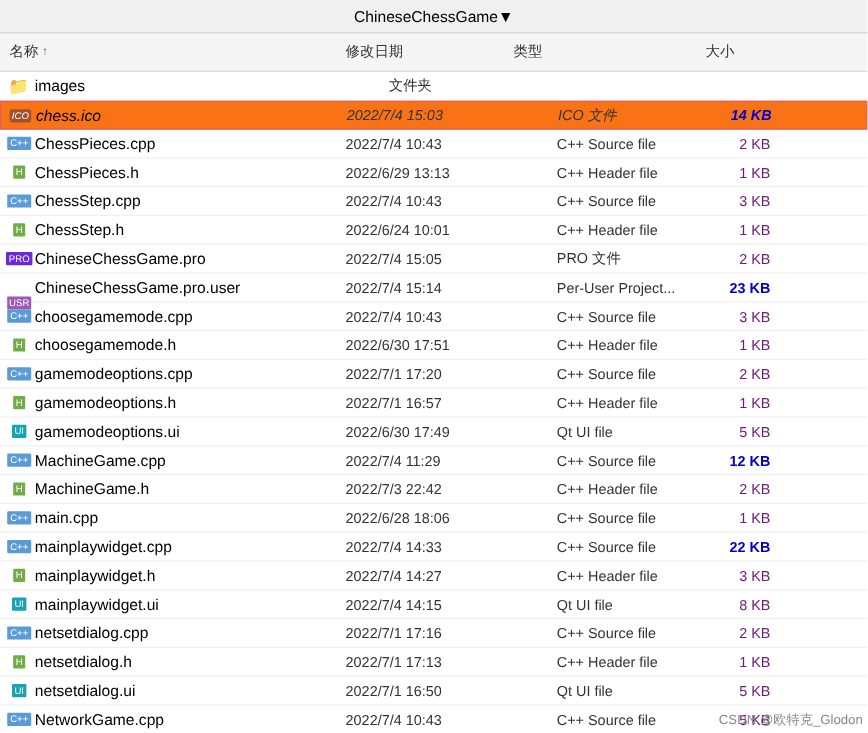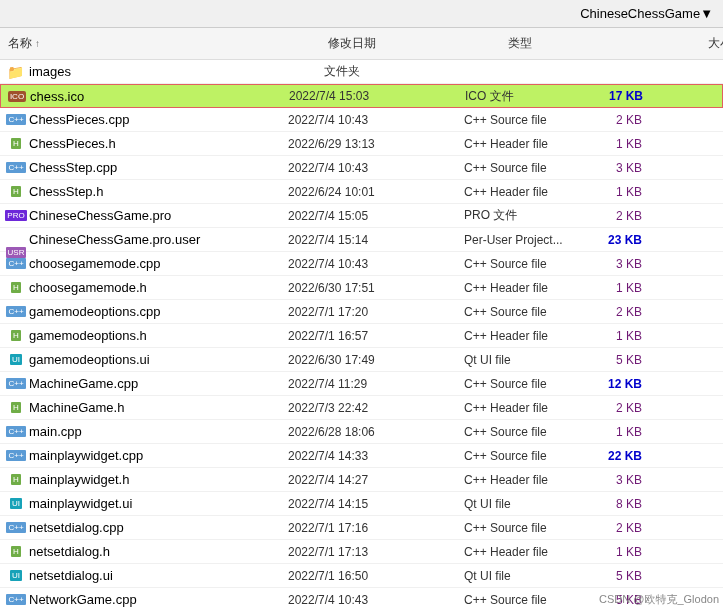--- a/index.html
+++ b/index.html
@@ -11,29 +11,28 @@
       width: 723px;
       height: 611px;
       overflow: hidden;
     }
     .title-bar {
       background: #f0f0f0;
       border-bottom: 1px solid #ccc;
       padding: 6px 10px;
       display: flex;
       align-items: center;
-      justify-content: flex-end;
+      justify-content: center;
     }
     .table-header {
       display: grid;
       grid-template-columns: 280px 140px 160px 70px;
       background: #f5f5f5;
       border-bottom: 1px solid #ddd;
       padding: 4px 0;
-      gap: 40px;
     }
     .table-header .col {
       padding: 3px 8px;
       color: #333;
       font-size: 12px;
       display: flex;
       align-items: center;
       gap: 3px;
     }
     .sort-arrow {
@@ -45,22 +44,23 @@
       height: 555px;
     }
     .file-row {
       display: grid;
       grid-template-columns: 280px 140px 160px 70px;
       border-bottom: 1px solid #f0f0f0;
       align-items: center;
       min-height: 24px;
     }
     .file-row.selected {
-      background: #bef264;
+      background: #f97316;
       border: 1.5px solid #e06060;
+      font-style: italic;
     }
     .file-name {
       padding: 2px 8px;
       display: flex;
       align-items: center;
       gap: 5px;
       color: #000;
     }
     .file-icon {
       width: 16px;
@@ -128,21 +128,21 @@
   </div>
     <div class="file-row selected">
     <div class="file-name">
       <span class="file-icon">
           <span class="icon-ico">ICO</span>
         </span>
       <span>chess.ico</span>
     </div>
     <div class="file-date">2022/7/4 15:03</div>
     <div class="file-type">ICO 文件</div>
-    <div class="file-size highlight-size">17 KB</div>
+    <div class="file-size highlight-size">14 KB</div>
   </div>
     <div class="file-row">
     <div class="file-name">
       <span class="file-icon">
           <span class="icon-cpp">C++</span>
         </span>
       <span>ChessPieces.cpp</span>
     </div>
     <div class="file-date">2022/7/4 10:43</div>
     <div class="file-type">C++ Source file</div>

